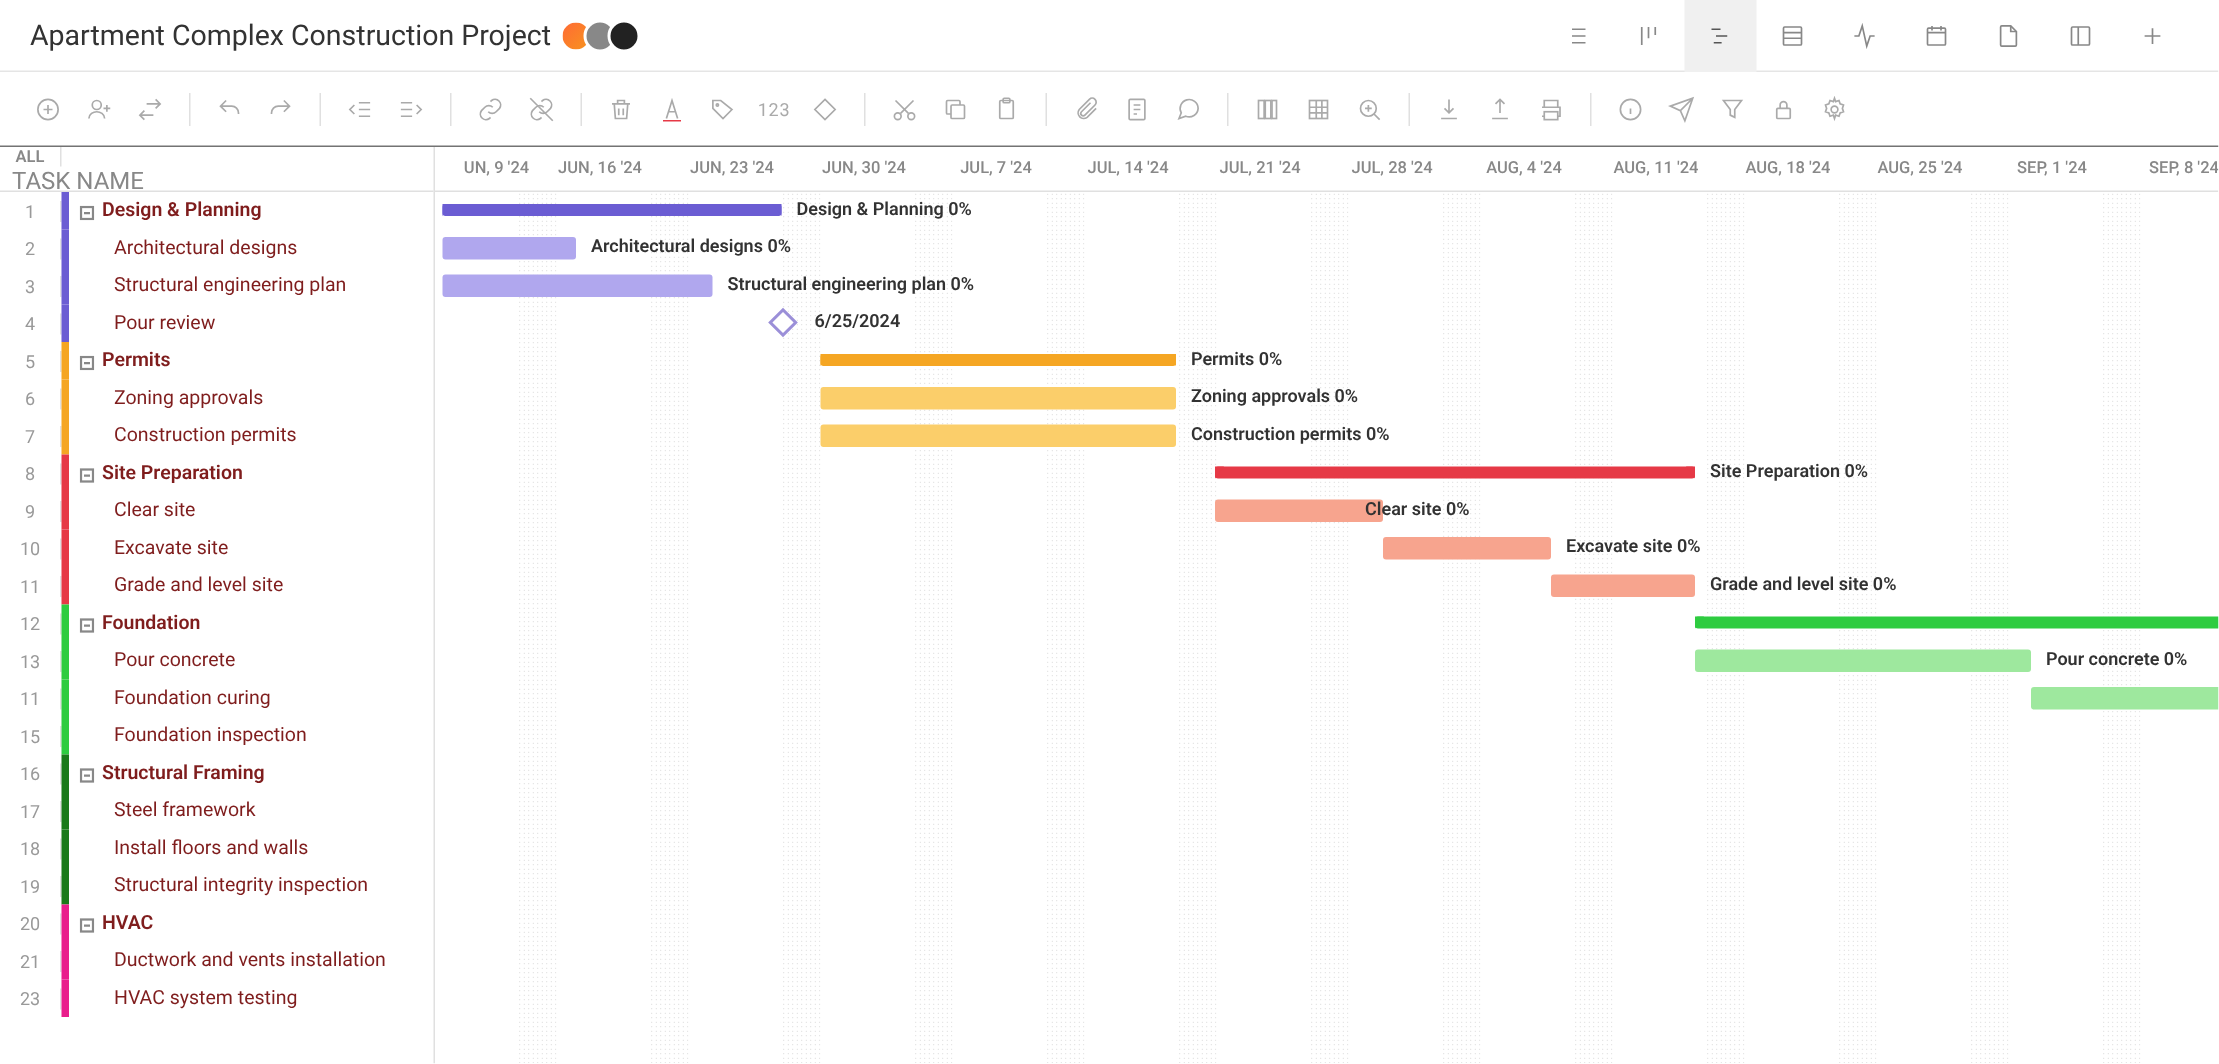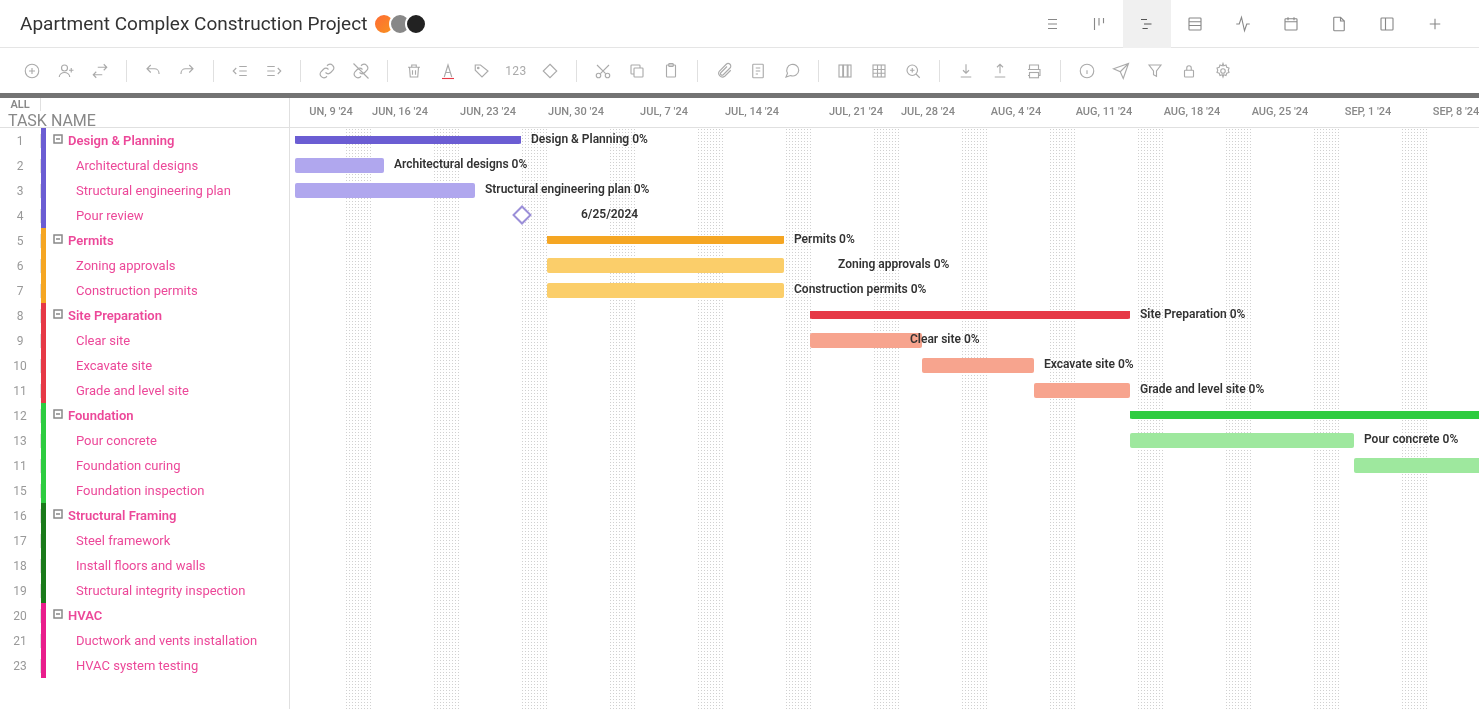--- a/index.html
+++ b/index.html
@@ -12,39 +12,39 @@
 .avatar { width: 22px; height: 22px; border-radius: 50%; margin-left: -6px; border: 2px solid #fff; }
 .av1 { background: linear-gradient(135deg, #ff6b35, #f7931e); }
 .av2 { background: #888; }
 .av3 { background: #222; }
 .view-tabs { display: flex; margin-left: auto; }
 .view-tab { width: 48px; height: 48px; display: flex; align-items: center; justify-content: center; cursor: pointer; color: #888; }
 .view-tab.active { background: #f0f0f0; color: #555; }
 .view-tab svg { width: 18px; height: 18px; stroke: currentColor; fill: none; stroke-width: 1.5; }
 
 
-.toolbar { display: flex; align-items: center; height: 50px; border-bottom: 5px solid #737373; padding: 0 18px; gap: 6px; }
+.toolbar { display: flex; align-items: center; height: 50px; border-bottom: 1px solid #737373; padding: 0 18px; gap: 6px; }
 .toolbar .sep { width: 1px; height: 22px; background: #e0e0e0; margin: 0 6px; }
 .tool-btn { width: 28px; height: 28px; display: flex; align-items: center; justify-content: center; cursor: pointer; color: #aaa; border-radius: 3px; }
 .tool-btn svg { width: 18px; height: 18px; stroke: currentColor; fill: none; stroke-width: 1.5; }
 .tool-btn.num { font-size: 12px; color: #aaa; letter-spacing: 0.5px; }
 
 
 .main { display: flex; height: calc(100vh - 98px); }
 
 
 .left-panel { width: 290px; display: flex; flex-direction: column; border-right: 1px solid #e0e0e0; }
 .left-header { display: flex; height: 30px; border-bottom: 1px solid #e0e0e0; flex-direction: column; }
 .all-col { width: 41px; display: flex; align-items: center; justify-content: center; font-size: 11px; font-weight: 600; color: #888; border-right: 1px solid #e0e0e0; }
 .name-col { flex: 1; display: flex; align-items: center; padding-left: 8px; font-size: 16px; font-weight: 400; color: #888; }
 .task-rows { flex: 1; overflow: hidden; }
 .task-row { display: flex; height: 25px; align-items: center; }
 .row-num { width: 41px; display: flex; align-items: center; justify-content: center; font-size: 12px; color: #999; border-right: 1px solid #e0e0e0; }
 .row-color { width: 5px; height: 100%; }
-.row-name { flex: 1; display: flex; align-items: flex-start; padding-left: 6px; font-size: 13px; color: #ec4899; overflow: hidden; white-space: nowrap; }
+.row-name { flex: 1; display: flex; align-items: flex-end; padding-left: 6px; font-size: 13px; color: #7f1d1d; overflow: hidden; white-space: nowrap; }
 .row-name.parent { font-weight: 600; }
 .row-name.child { padding-left: 30px; }
 .collapse-icon { width: 12px; height: 12px; margin-right: 4px; display: inline-flex; align-items: center; justify-content: center; }
 .collapse-icon svg { width: 10px; height: 10px; stroke: #888; fill: none; stroke-width: 1.5; }
 
 
 .right-panel { flex: 1; overflow: hidden; position: relative; }
 .timeline-header { display: flex; height: 30px; border-bottom: 1px solid #e0e0e0; position: relative; }
 .timeline-label { position: absolute; font-size: 11px; color: #888; font-weight: 500; top: 7px; transform: translateX(-50%); white-space: nowrap; }
 .gantt-body { position: relative; height: calc(100% - 30px); }
@@ -506,21 +506,21 @@
   </div>
 
   <div class="right-panel">
     <div class="timeline-header" id="timeline-header">
         <span class="timeline-label" style="left: 41px;">UN, 9 '24</span>
         <span class="timeline-label" style="left: 110px;">JUN, 16 '24</span>
         <span class="timeline-label" style="left: 198px;">JUN, 23 '24</span>
         <span class="timeline-label" style="left: 286px;">JUN, 30 '24</span>
         <span class="timeline-label" style="left: 374px;">JUL, 7 '24</span>
         <span class="timeline-label" style="left: 462px;">JUL, 14 '24</span>
-        <span class="timeline-label" style="left: 550px; margin-left: 16px;">JUL, 21 '24</span>
+        <span class="timeline-label" style="left: 550px;">JUL, 21 '24</span>
         <span class="timeline-label" style="left: 638px;">JUL, 28 '24</span>
         <span class="timeline-label" style="left: 726px;">AUG, 4 '24</span>
         <span class="timeline-label" style="left: 814px;">AUG, 11 '24</span>
         <span class="timeline-label" style="left: 902px;">AUG, 18 '24</span>
         <span class="timeline-label" style="left: 990px;">AUG, 25 '24</span>
         <span class="timeline-label" style="left: 1078px;">SEP, 1 '24</span>
         <span class="timeline-label" style="left: 1166px;">SEP, 8 '24</span>
       </div>
     <div class="gantt-body">
       <div class="gantt-grid" id="gantt-grid">
@@ -546,29 +546,29 @@
           <div class="gantt-row">
             <div class="bar" style="left: 5px; width: 89px; background: rgb(176, 167, 238);"></div>
             <div class="bar-label" style="left: 104px;">Architectural designs  0%</div>
           </div>
           <div class="gantt-row">
             <div class="bar" style="left: 5px; width: 180px; background: rgb(176, 167, 238);"></div>
             <div class="bar-label" style="left: 195px;">Structural engineering plan  0%</div>
           </div>
           <div class="gantt-row">
             <div class="milestone" style="left: 225px;"></div>
-            <div class="bar-label" style="left: 253px; margin-left: 38px;">6/25/2024</div>
+            <div class="bar-label" style="left: 253px;">6/25/2024</div>
           </div>
           <div class="gantt-row">
             <div class="bar summary" style="left: 257px; width: 237px; background: rgb(245, 166, 35); border-top-color: rgb(245, 166, 35);"></div>
             <div class="bar-label" style="left: 504px;">Permits  0%</div>
           </div>
           <div class="gantt-row">
             <div class="bar" style="left: 257px; width: 237px; background: rgb(251, 206, 106);"></div>
-            <div class="bar-label" style="left: 504px; margin-left: 44px;">Zoning approvals  0%</div>
+            <div class="bar-label" style="left: 504px;">Zoning approvals  0%</div>
           </div>
           <div class="gantt-row">
             <div class="bar" style="left: 257px; width: 237px; background: rgb(251, 206, 106);"></div>
             <div class="bar-label" style="left: 504px;">Construction permits  0%</div>
           </div>
           <div class="gantt-row">
             <div class="bar summary" style="left: 520px; width: 320px; background: rgb(230, 57, 70); border-top-color: rgb(230, 57, 70);"></div>
             <div class="bar-label" style="left: 850px;">Site Preparation  0%</div>
           </div>
           <div class="gantt-row">

